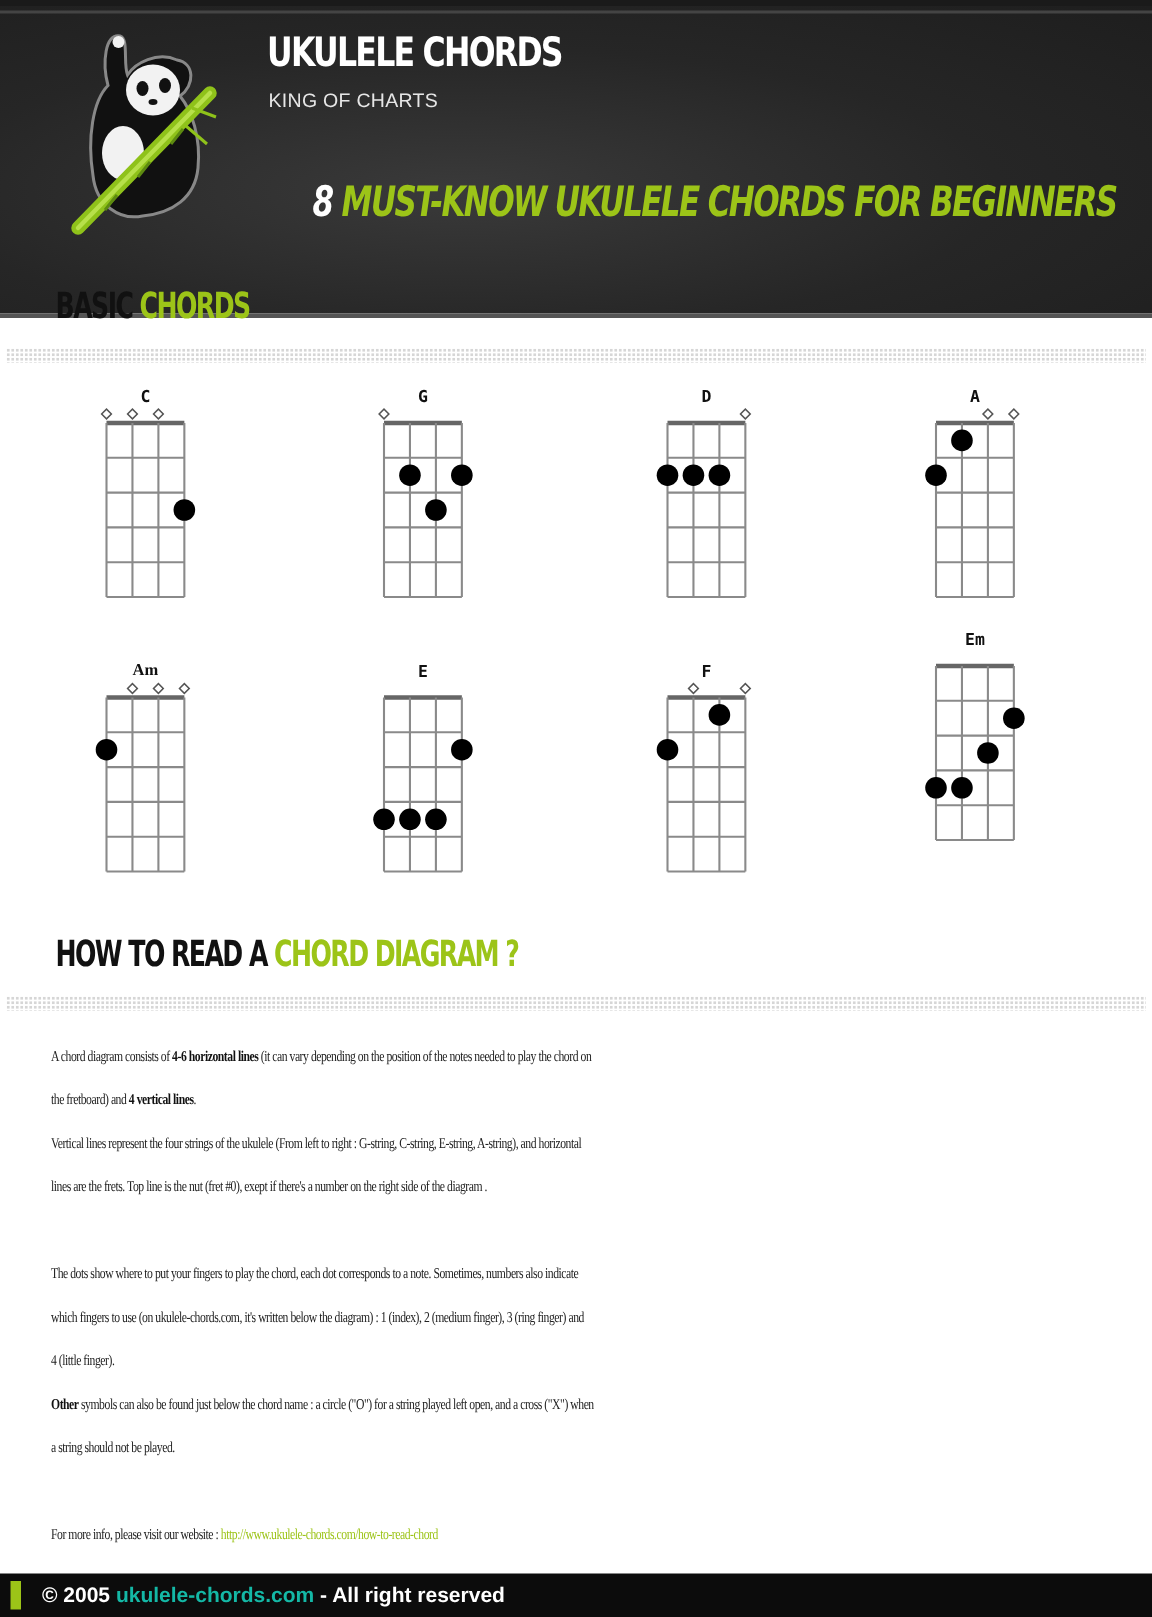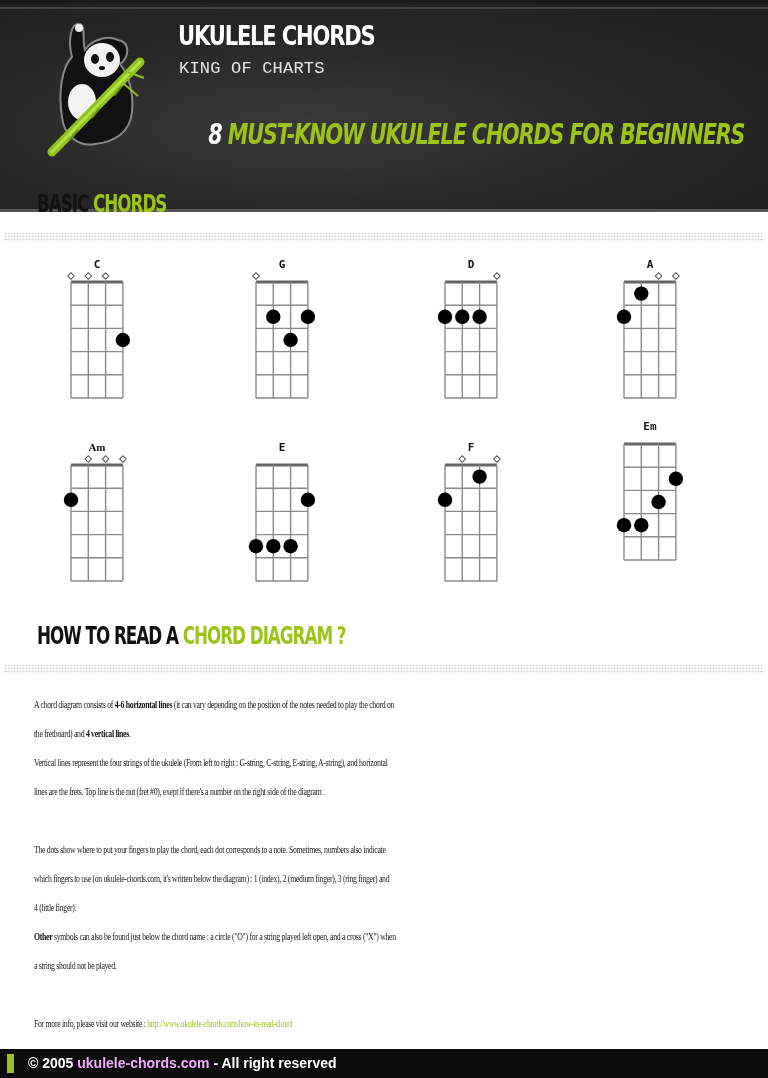--- a/index.html
+++ b/index.html
@@ -16,21 +16,21 @@
     content: ""; position: absolute; left: 0; right: 0; top: 3px; height: 2px; background: #444;
   }
   .logo { position: absolute; left: 40px; top: 8px; width: 120px; height: 150px; }
   .brand-title {
     position: absolute; left: 178px; top: 16px;
     font-family: "DejaVu Sans", sans-serif; font-weight: bold; font-size: 27px;
     color: #ffffff; letter-spacing: -1.5px; transform: scaleX(0.78); transform-origin: left top;
   }
   .brand-sub {
     position: absolute; left: 179px; top: 55px;
-    font-family: Liberation Mono, monospace; font-size: 17px; color: #e6e6e6; letter-spacing: 0.2px;
+    font-family: Liberation Sans, sans-serif; font-size: 13px; color: #e6e6e6; letter-spacing: 0.2px;
   }
   .headline {
     position: absolute; right: 24px; top: 114px;
     font-family: "DejaVu Sans", sans-serif; font-weight: bold; font-style: italic; font-size: 28px;
     letter-spacing: -1.5px; transform: scaleX(0.74); transform-origin: right top; white-space: nowrap;
   }
   .headline .num { color: #ffffff; }
   .headline .txt { color: #9cc418; }
 
   .section-title {
@@ -64,21 +64,21 @@
   .link { color: #9cc418; }
 
   .footer {
     position: absolute; left: 0; top: 1049px; width: 768px; height: 29px; background: #0c0c0c;
   }
   .footer-bar { position: absolute; left: 7px; top: 5px; width: 7px; height: 19px; background: #9cc418; }
   .footer-text {
     position: absolute; left: 28px; top: 6px; font-family: "Liberation Sans", sans-serif;
     font-weight: bold; font-size: 14px; color: #ffffff;
   }
-  .footer-text .green { color: #f0abfc; }
+  .footer-text .green { color: #14b8a6; }
 </style>
 </head>
 <body>
 
 <div class="header">
   <svg class="logo" viewBox="0 0 120 150">
     <path d="M40 12 C30 10 28 30 32 45 C22 55 18 80 22 105 C24 125 40 135 55 132 C75 130 90 120 92 100 C94 80 88 62 80 52 C90 45 90 30 78 28 C65 22 50 30 45 38 C42 30 46 14 40 12 Z" fill="#111" stroke="#888" stroke-width="2"></path>
     <ellipse cx="62" cy="48" rx="18" ry="17" fill="#f2f2f2"></ellipse>
     <ellipse cx="55" cy="47" rx="4" ry="5" fill="#111"></ellipse>
     <ellipse cx="70" cy="45" rx="4" ry="5" fill="#111"></ellipse>

